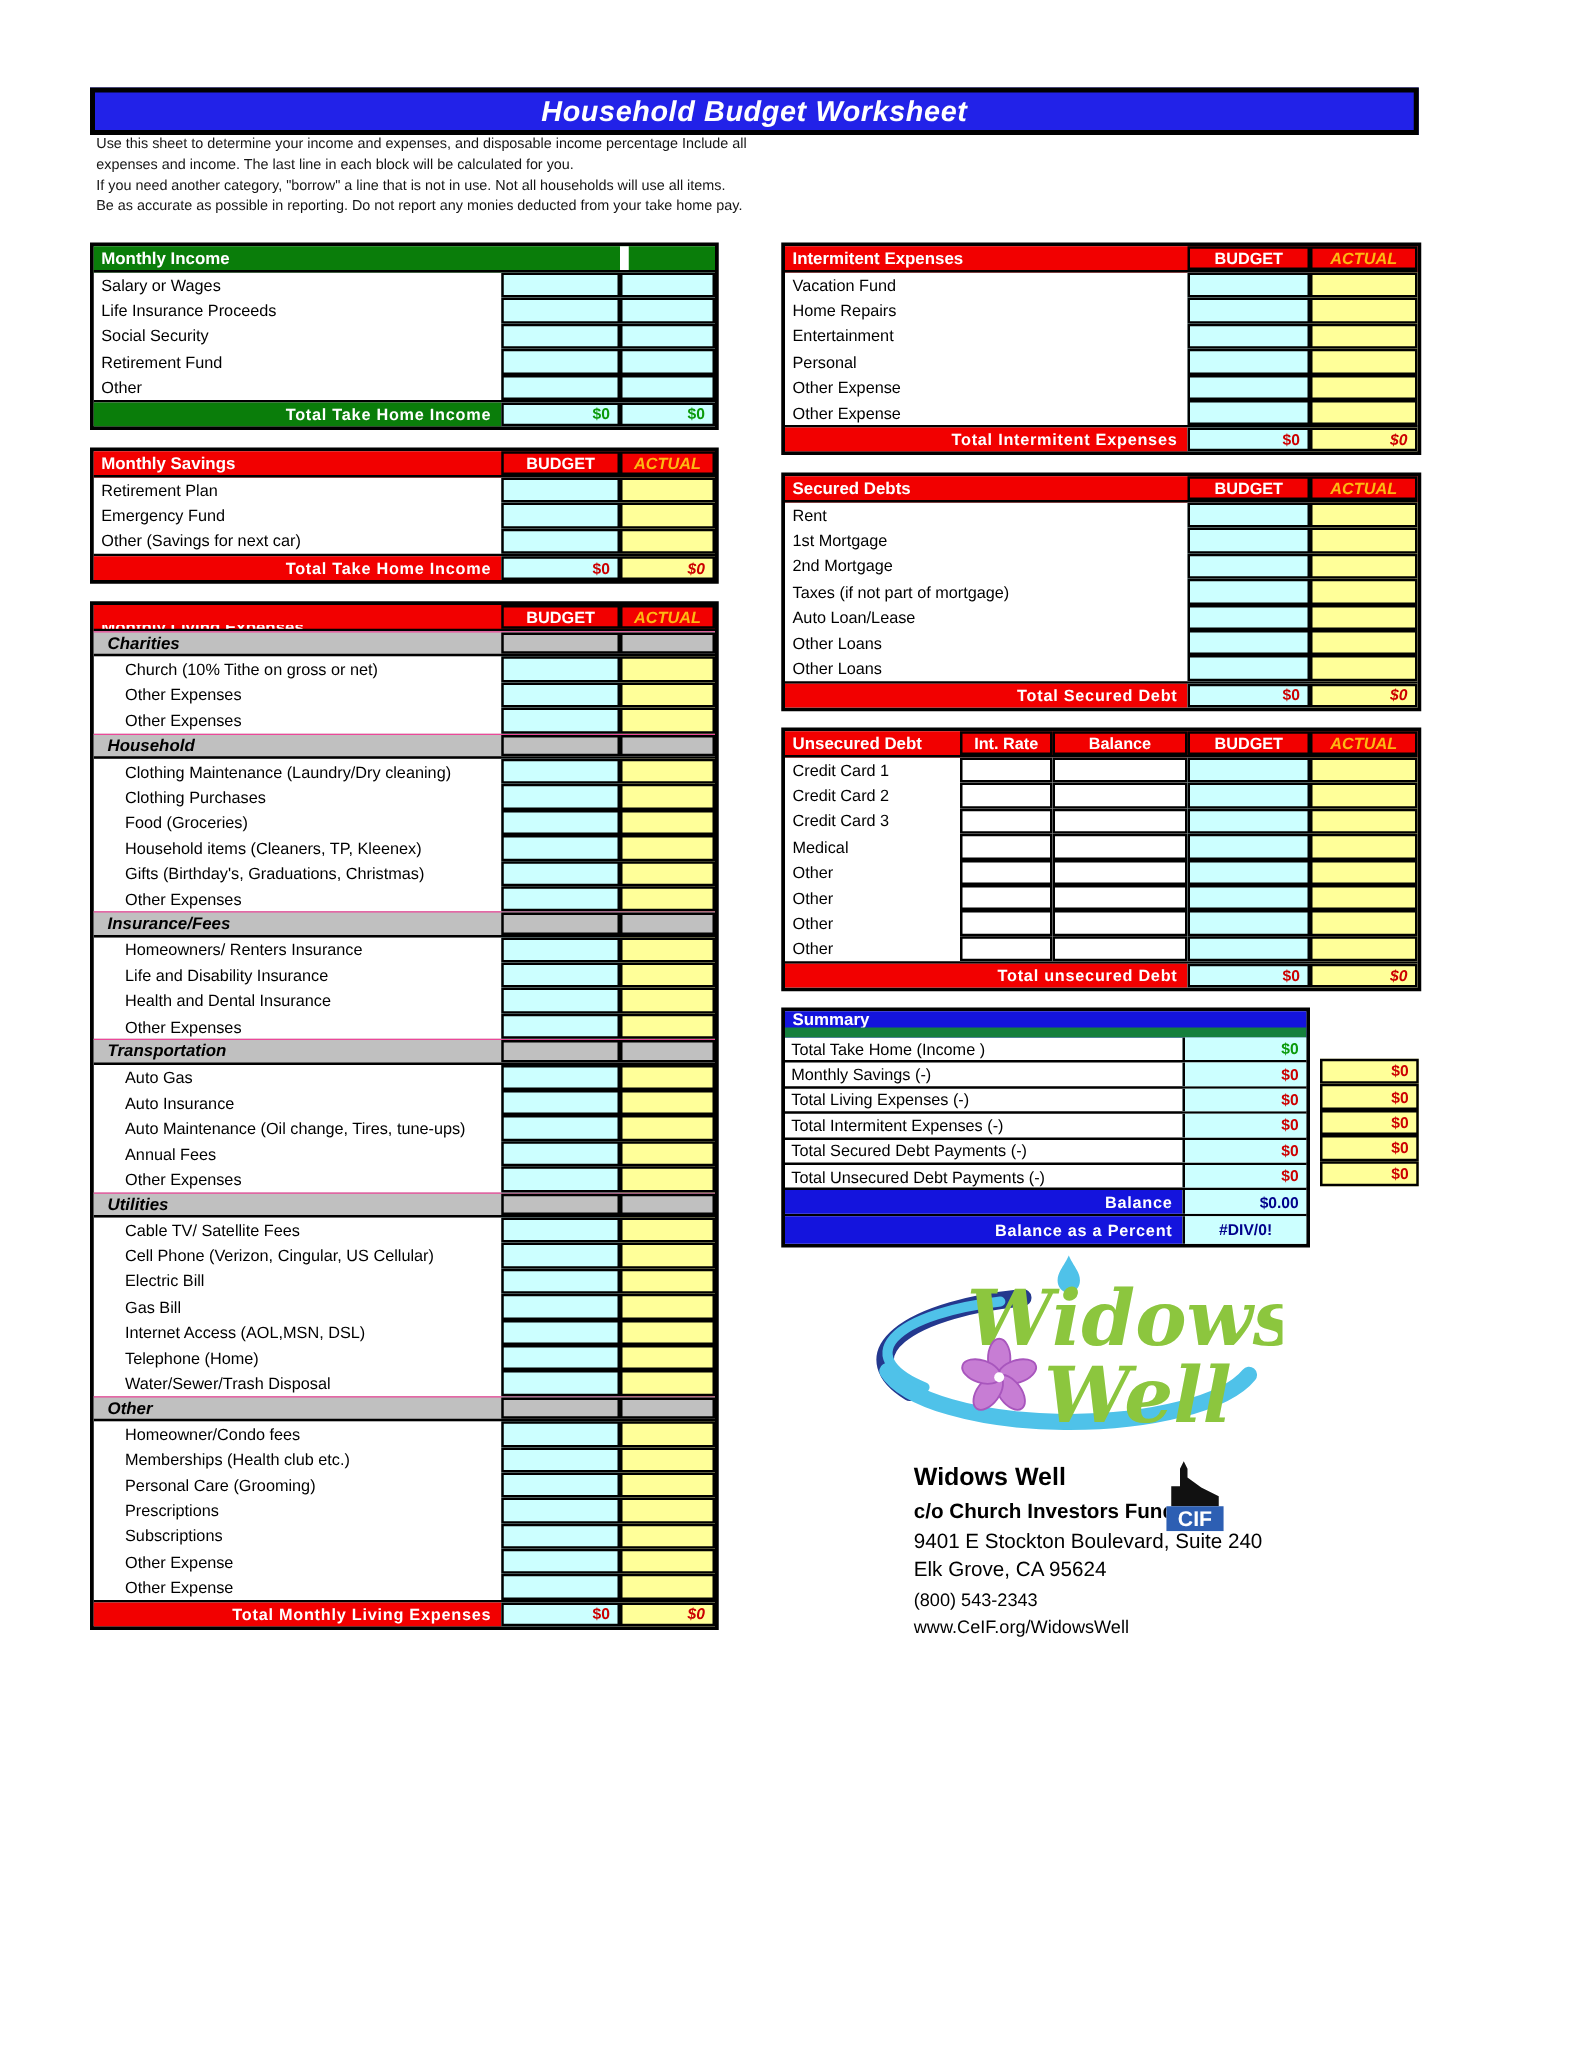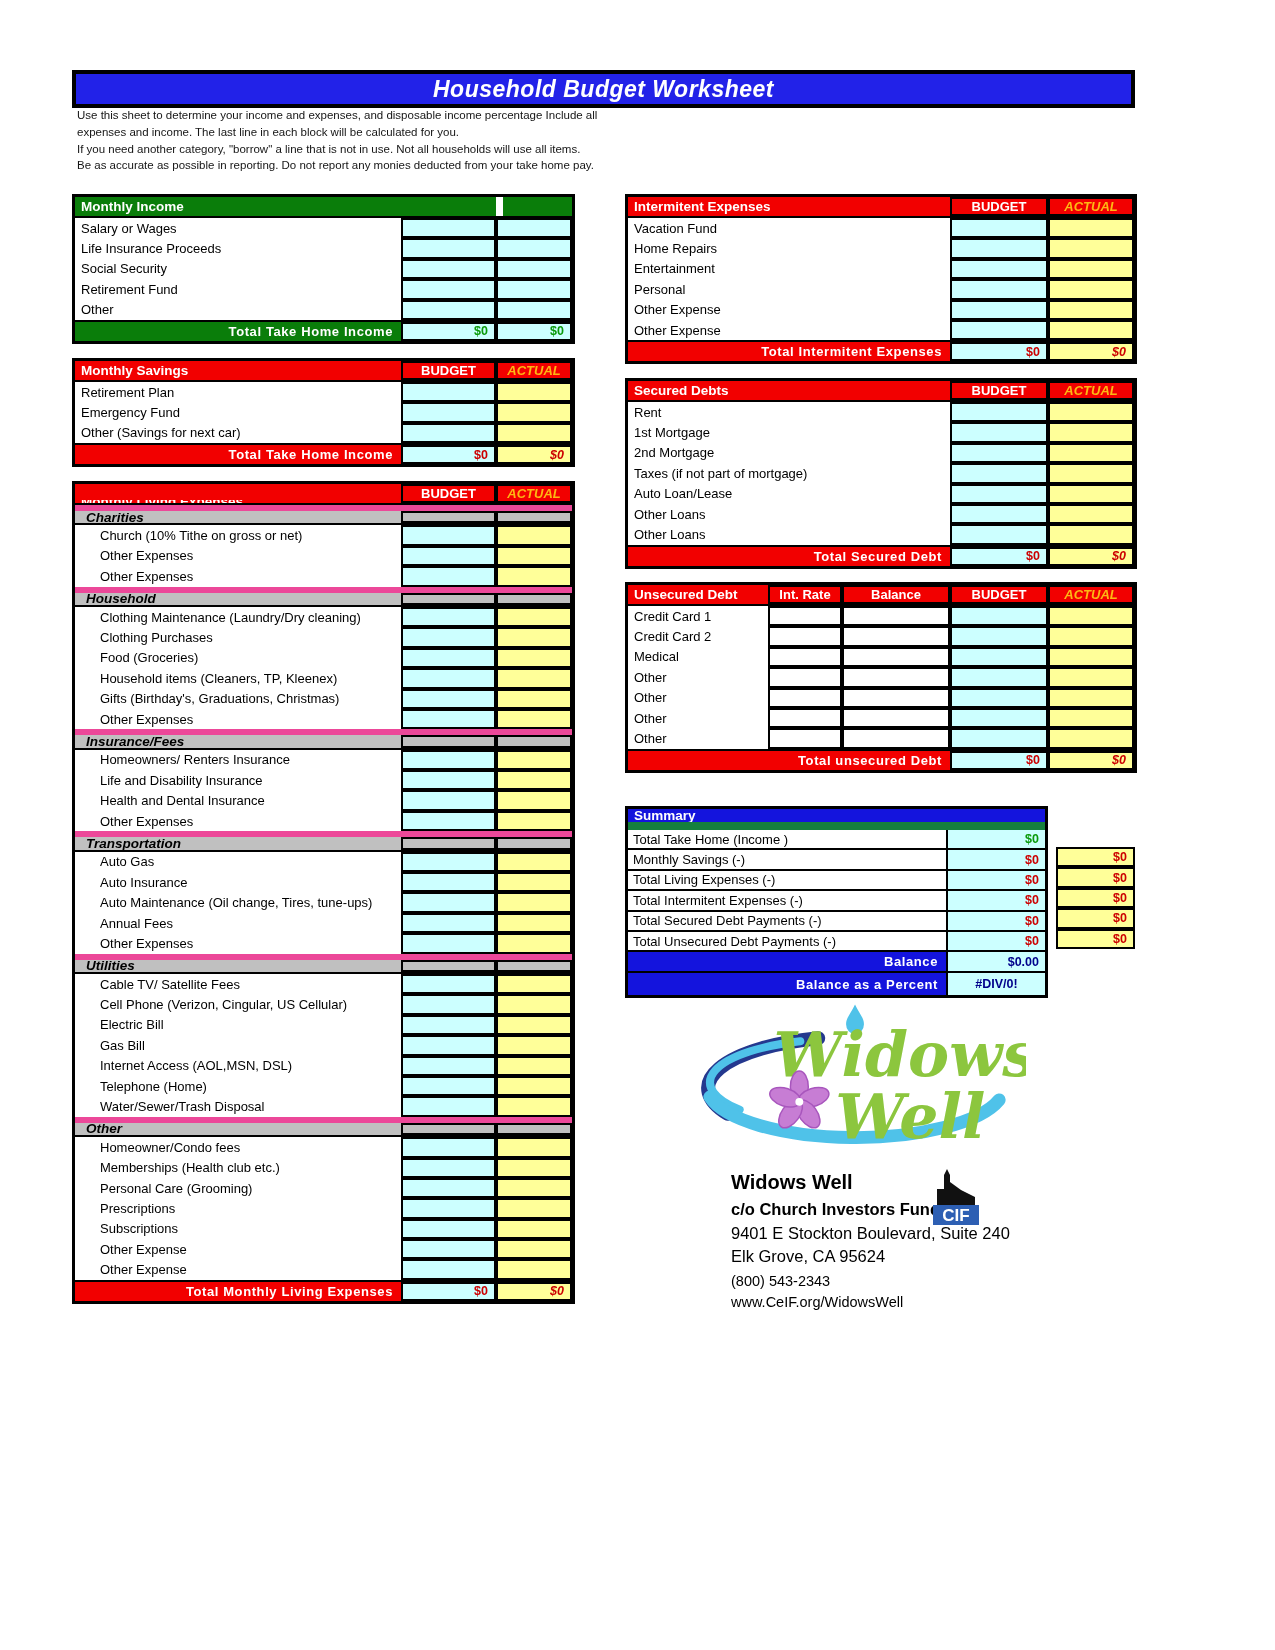--- a/index.html
+++ b/index.html
@@ -27,21 +27,21 @@
   .r { display:flex; align-items:stretch; }
   .c { display:flex; align-items:center; font-size:13px; white-space:nowrap; overflow:hidden; }
   .bx { border:2px solid #000; }
   .cyan  { background:#ccffff; }
   .yellow{ background:#ffff99; }
   .white { background:#ffffff; }
   .grayc { background:#c0c0c0; }
   .ghdr { background:#0a7d0a; border-bottom:2px solid #000; }
   .rhdr { background:#f20000; border-bottom:2px solid #000; }
   .hgap { background:#ffffff; }
-  .gray { background:#c0c0c0; border-top:6px solid #ec4899; border-bottom:2px solid #000; }
+  .gray { background:#c0c0c0; border-top:1px solid #ec4899; border-bottom:2px solid #000; }
   .hlabel { color:#fff; font-weight:bold; padding-left:6px; font-size:13.5px; }
   .hcol { color:#fff; font-weight:bold; justify-content:center; font-size:13px; }
   .actualh { color:#fdb813; font-style:italic; }
   .plain { padding-left:6px; }
   .item { padding-left:25px; }
   .section { padding-left:11px; font-weight:bold; font-style:italic; font-size:13.5px; }
   .tot { border-top:2px solid #000; }
   .gtot { background:#0a7d0a; }
   .rtot { background:#f20000; }
   .tlabel { color:#fff; font-weight:bold; justify-content:flex-end; padding-right:8px; letter-spacing:.6px; font-size:13px; }
@@ -453,20 +453,27 @@
       </div>
       <div class="r " style="height: 20.4px;">
         <div class="c plain" style="width: 140px;">Credit Card 1</div>
         <div class="c bx white" style="width: 74px;"></div>
         <div class="c bx white" style="width: 108px;"></div>
         <div class="c bx cyan" style="width: 98px;"></div>
         <div class="c bx yellow" style="width: 86px;"></div>
       </div>
       <div class="r " style="height: 20.4px;">
         <div class="c plain" style="width: 140px;">Credit Card 2</div>
+        <div class="c bx white" style="width: 74px;"></div>
+        <div class="c bx white" style="width: 108px;"></div>
+        <div class="c bx cyan" style="width: 98px;"></div>
+        <div class="c bx yellow" style="width: 86px;"></div>
+      </div>
+      <div class="r " style="height: 20.4px;">
+        <div class="c plain" style="width: 140px;">Credit Card 3</div>
         <div class="c bx white" style="width: 74px;"></div>
         <div class="c bx white" style="width: 108px;"></div>
         <div class="c bx cyan" style="width: 98px;"></div>
         <div class="c bx yellow" style="width: 86px;"></div>
       </div>
       <div class="r " style="height: 20.4px;">
         <div class="c plain" style="width: 140px;">Medical</div>
         <div class="c bx white" style="width: 74px;"></div>
         <div class="c bx white" style="width: 108px;"></div>
         <div class="c bx cyan" style="width: 98px;"></div>

